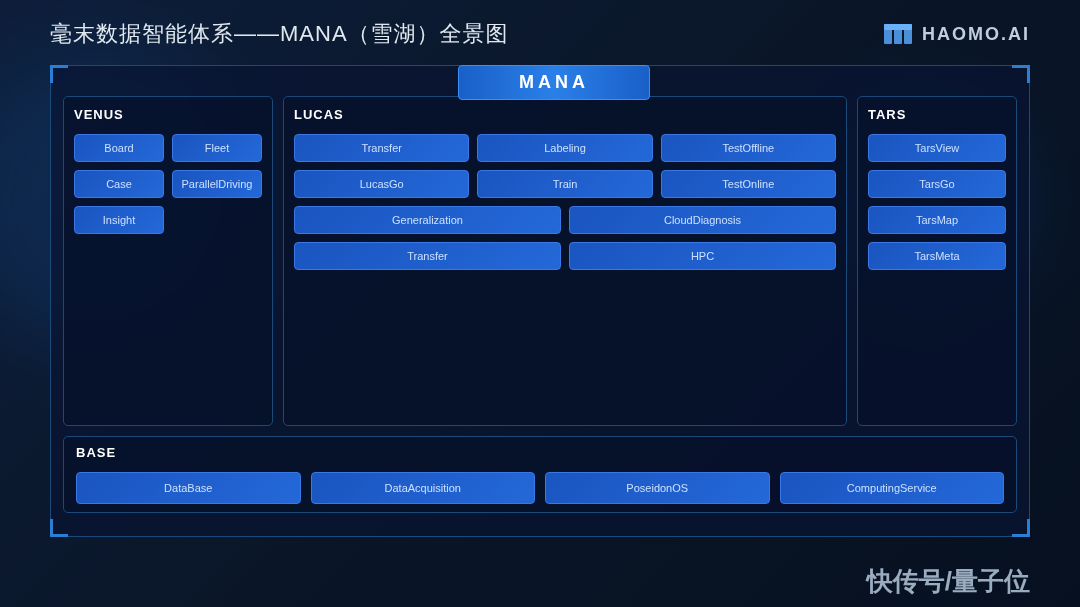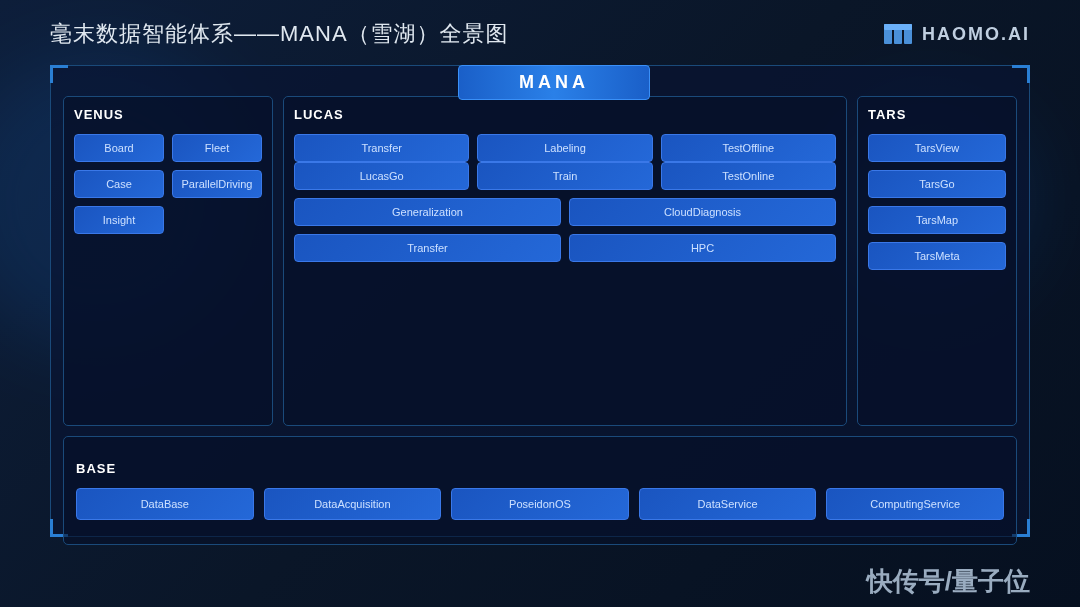--- a/index.html
+++ b/index.html
@@ -190,21 +190,21 @@
       display: flex;
       flex-direction: column;
       gap: 8px;
     }
 
     
     .base-section {
       border: 1.5px solid #1a4a7a;
       border-radius: 5px;
       background: rgba(5, 15, 40, 0.6);
-      padding: 24px 12px;
+      padding: 8px 12px;
       margin-top: 10px;
     }
 
     .base-grid {
       display: flex;
       gap: 10px;
       margin-top: 8px;
     }
 
     .base-btn {
@@ -305,21 +305,21 @@
         </div>
       </div>
 
       <div class="section-box section-box-lucas">
         <div class="section-title">LUCAS</div>
         <div class="lucas-grid">
           <div class="module-btn">Transfer</div>
           <div class="module-btn">Labeling</div>
           <div class="module-btn">TestOffline</div>
         </div>
-        <div style="" class="lucas-grid">
+        <div style="margin-top:8px;" class="lucas-grid">
           <div class="module-btn">LucasGo</div>
           <div class="module-btn">Train</div>
           <div class="module-btn">TestOnline</div>
         </div>
         <div style="margin-top:8px;" class="lucas-bottom-row">
           <div class="module-btn">Generalization</div>
           <div class="module-btn">CloudDiagnosis</div>
         </div>
         <div style="margin-top:8px;" class="lucas-bottom-row">
           <div class="module-btn">Transfer</div>
@@ -338,21 +338,20 @@
       </div>
 
     </div>
 
     <div class="base-section">
       <div class="section-title">BASE</div>
       <div class="base-grid">
         <div class="base-btn">DataBase</div>
         <div class="base-btn">DataAcquisition</div>
         <div class="base-btn">PoseidonOS</div>
-        <div class="base-btn">DataService</div>
         <div class="base-btn">ComputingService</div>
       </div>
     </div>
 
   </div>
 </div>
 
 <div class="watermark">
   <span class="watermark-text">快传号/量子位</span>
 </div>

